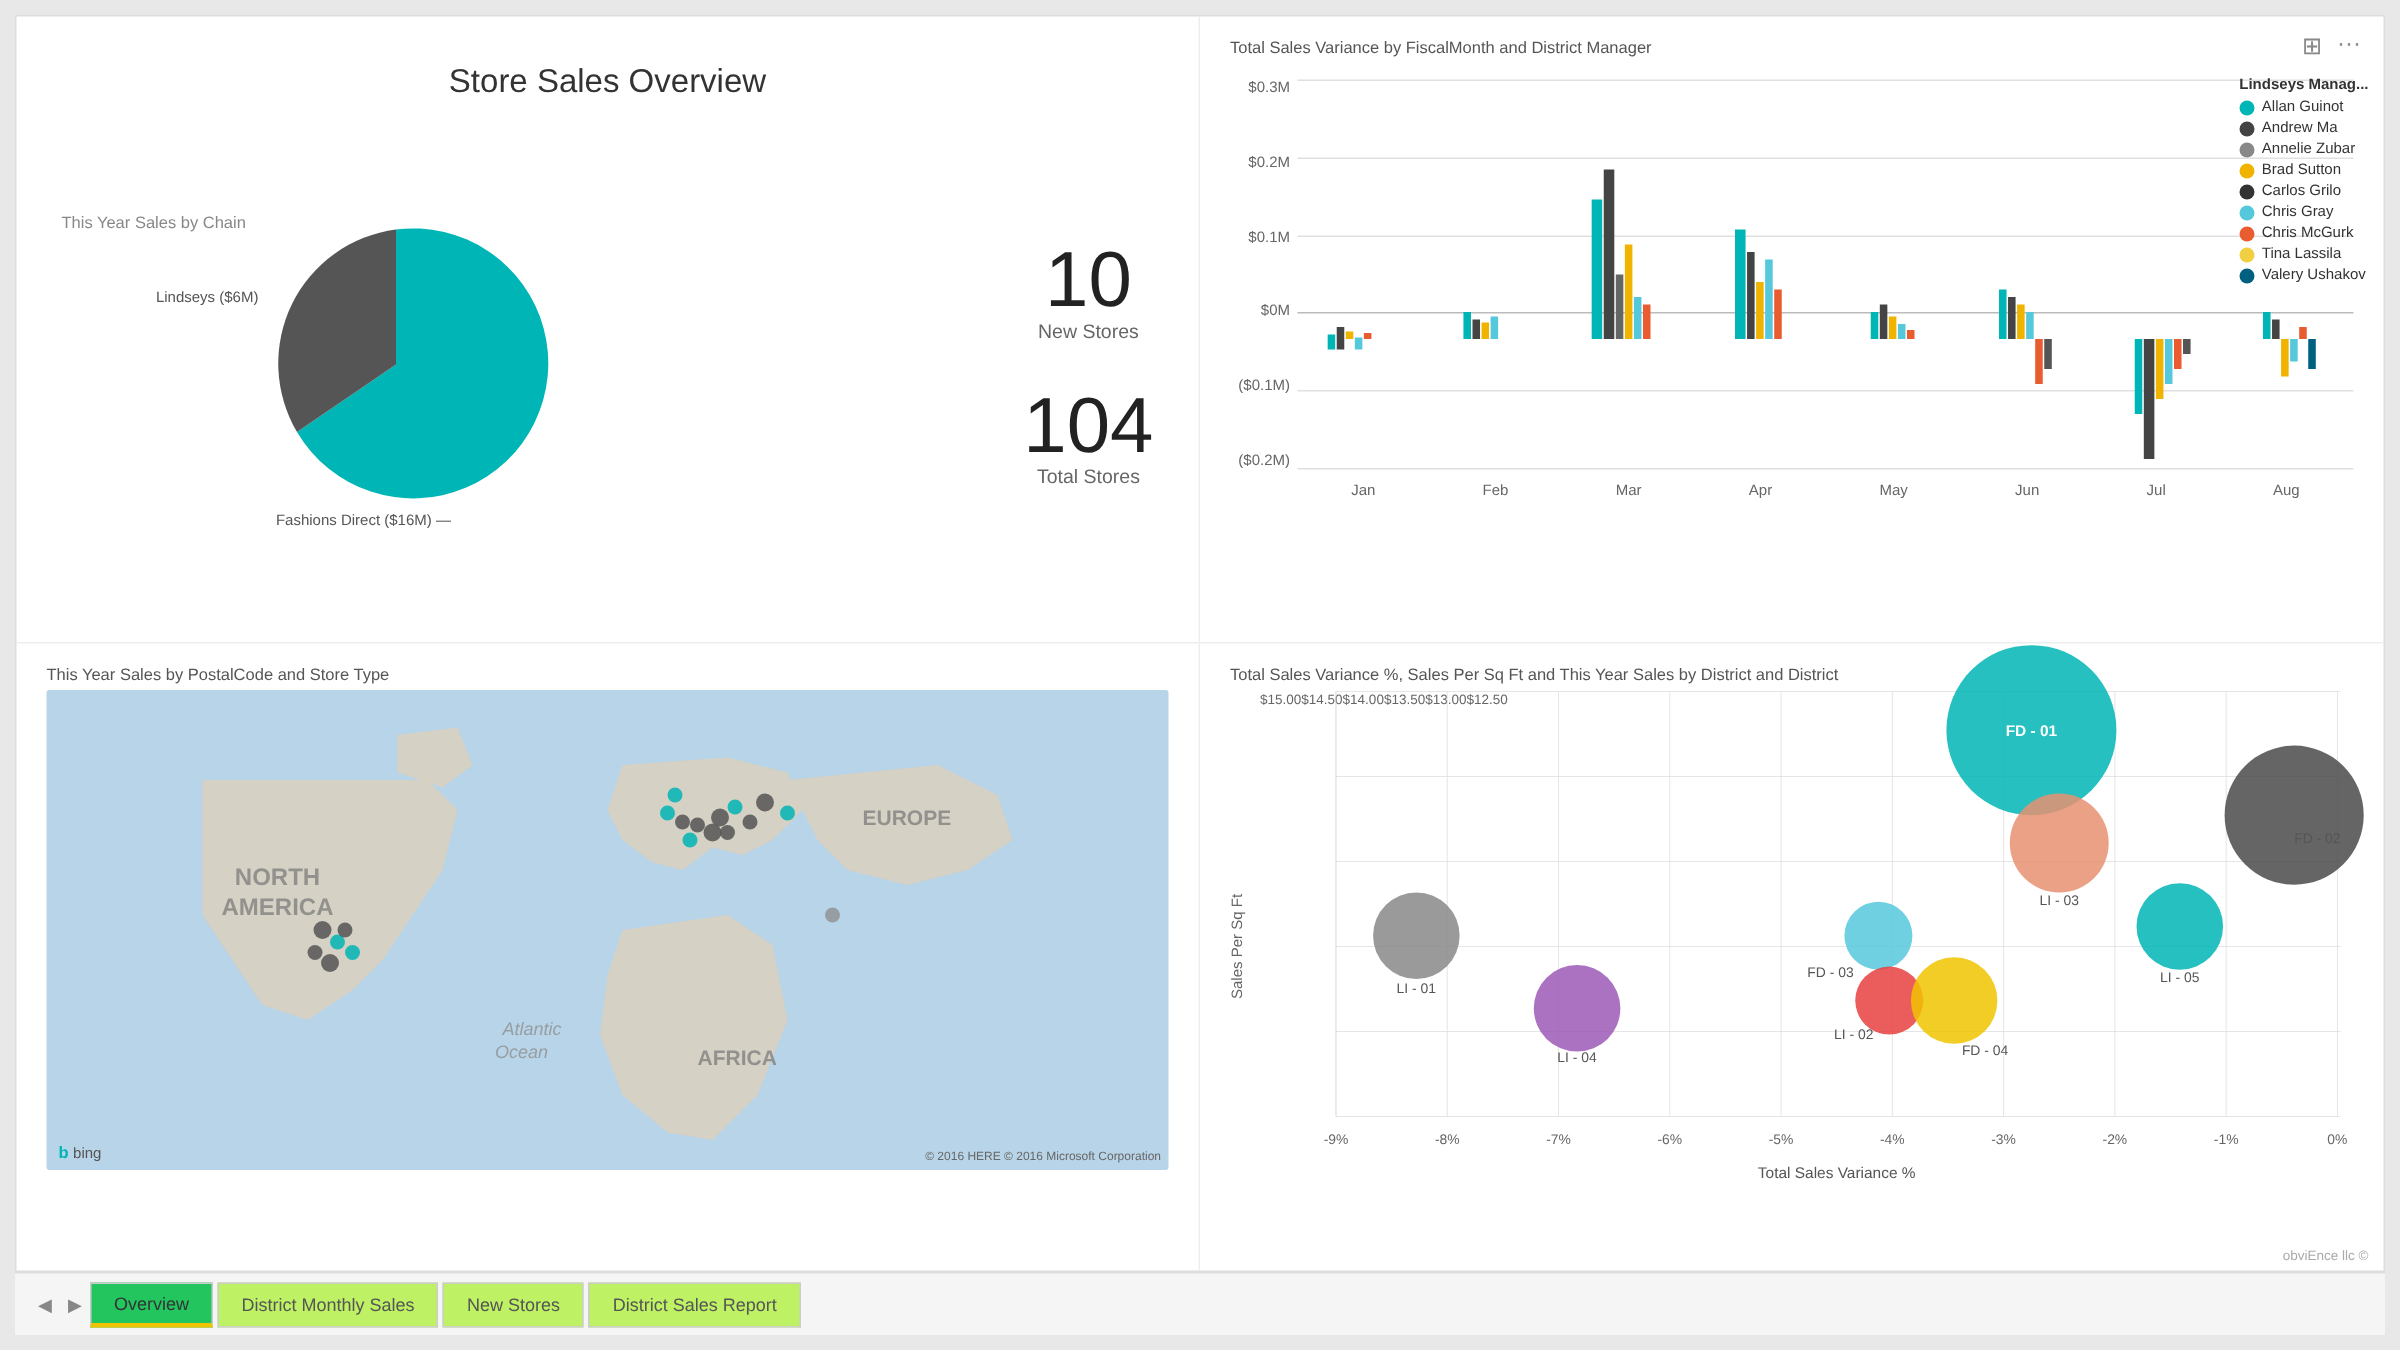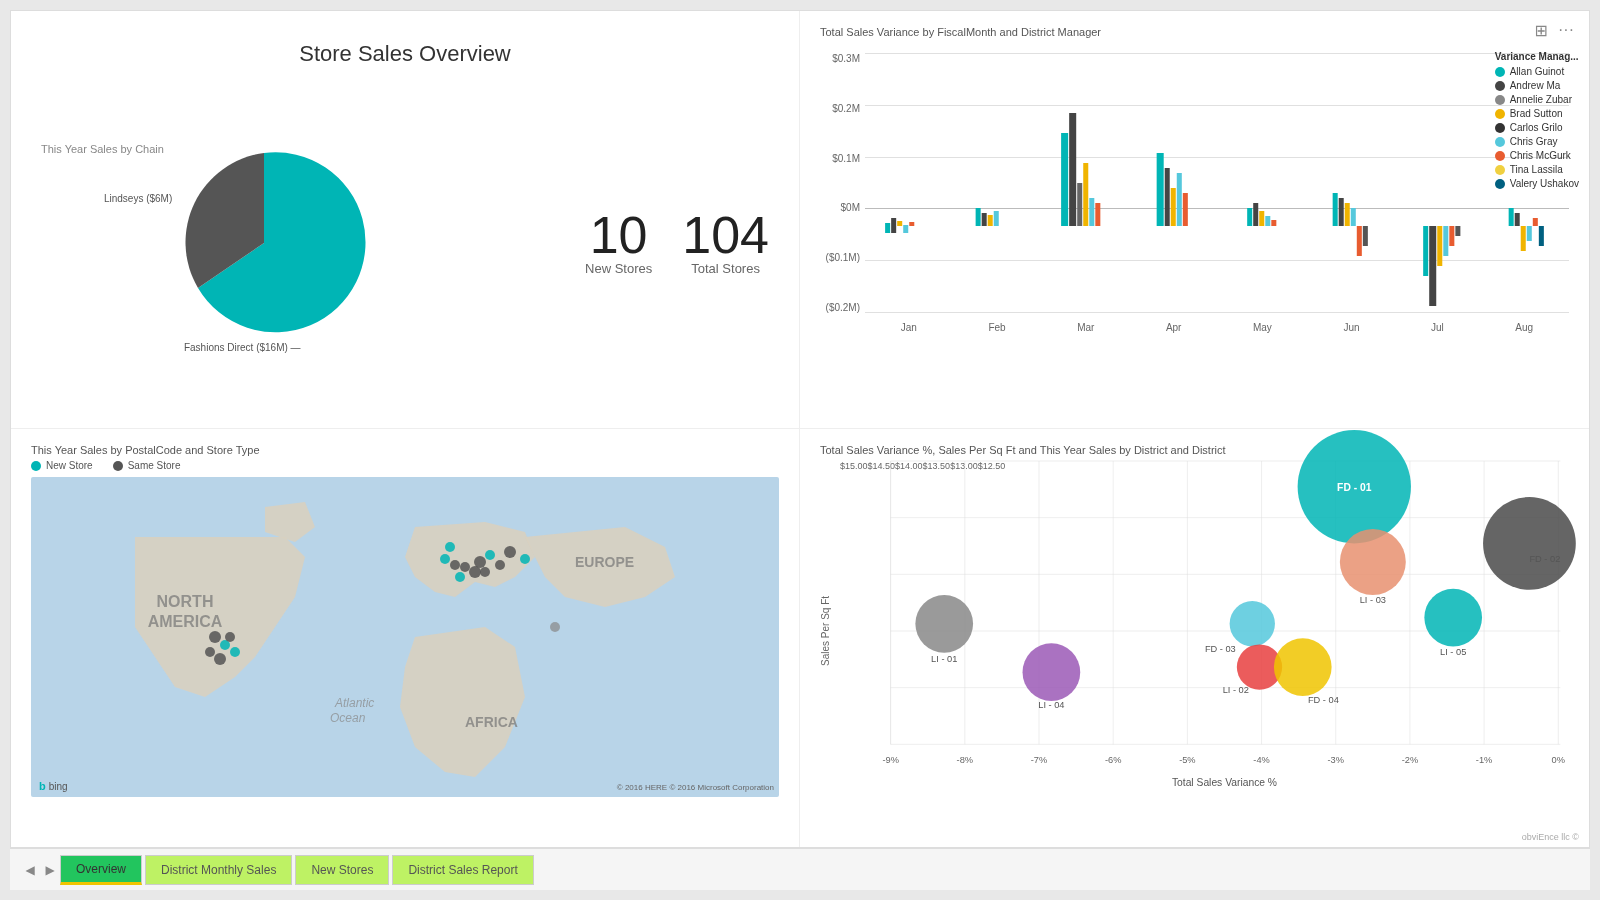--- a/index.html
+++ b/index.html
@@ -101,21 +101,21 @@
     .pie-caption-bottom {
       position: absolute;
       bottom: -10px;
       left: 20px;
       font-size: 10px;
       color: #555;
     }
 
     .stats-section {
       display: flex;
-      flex-direction: row;
+      flex-direction: column;
       justify-content: center;
       align-items: center;
       padding-left: 20px;
       gap: 30px;
     }
 
     .stat-block {
       text-align: center;
     }
 
@@ -454,21 +454,21 @@
                 <span>May</span>
                 <span>Jun</span>
                 <span>Jul</span>
                 <span>Aug</span>
               </div>
             </div>
           </div>
         </div>
 
         <div class="legend">
-          <div class="legend-title">Variance Manag...</div>
+          <div class="legend-title">Lindseys Manag...</div>
           <div class="legend-item">
             <div class="legend-dot" style="background:#00b5b5;"></div>
             <span>Allan Guinot</span>
           </div>
           <div class="legend-item">
             <div class="legend-dot" style="background:#444;"></div>
             <span>Andrew Ma</span>
           </div>
           <div class="legend-item">
             <div class="legend-dot" style="background:#888;"></div>
@@ -497,30 +497,20 @@
           <div class="legend-item">
             <div class="legend-dot" style="background:#006080;"></div>
             <span>Valery Ushakov</span>
           </div>
         </div>
       </div>
     </div>
 
     <div class="quadrant-bl">
       <div class="chart-title">This Year Sales by PostalCode and Store Type</div>
-      <div class="map-legend">
-        <div class="map-legend-item">
-          <div class="map-dot" style="background:#00b5b5;"></div>
-          <span>New Store</span>
-        </div>
-        <div class="map-legend-item">
-          <div class="map-dot" style="background:#555;"></div>
-          <span>Same Store</span>
-        </div>
-      </div>
       <div class="map-area">
         <svg width="100%" height="100%" viewBox="0 0 600 320">
 
           <rect width="600" height="320" fill="#b8d4e8"></rect>
 
           <path d="M30,60 L180,60 L200,80 L190,120 L170,150 L150,180 L130,200 L100,220 L70,210 L50,180 L30,150 Z" fill="#d8d0c0" opacity="0.9"></path>
 
           <path d="M160,30 L200,25 L210,50 L190,65 L160,55 Z" fill="#d8d0c0" opacity="0.9"></path>
 
           <path d="M310,50 L380,45 L420,55 L430,80 L410,100 L390,110 L370,105 L350,120 L330,115 L310,100 L300,80 Z" fill="#d8d0c0" opacity="0.9"></path>

